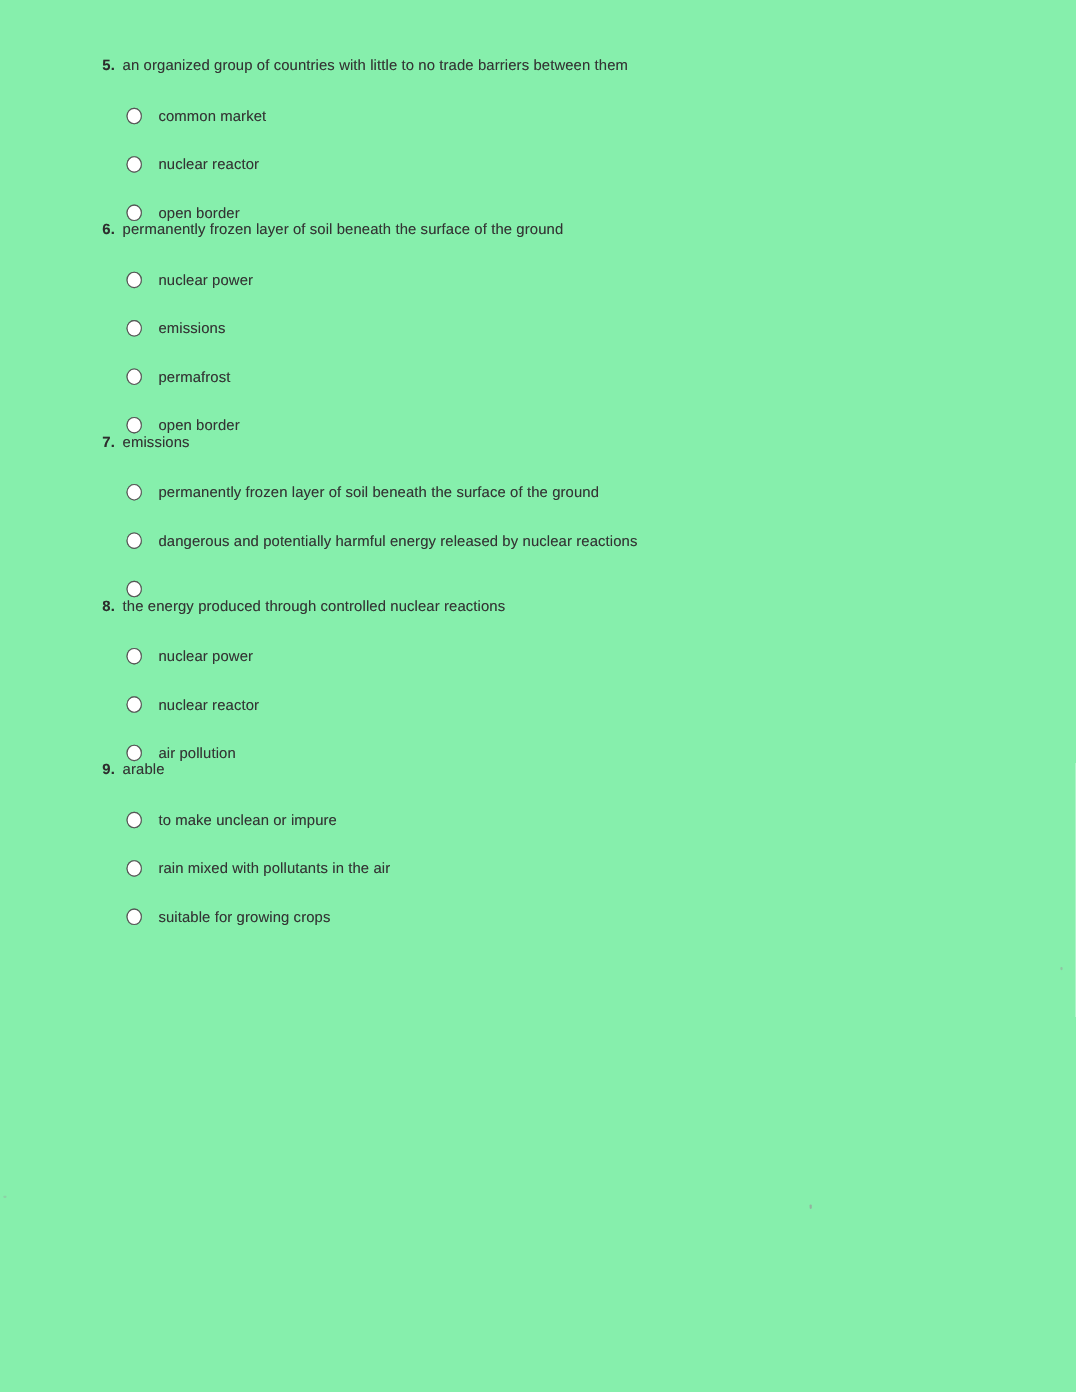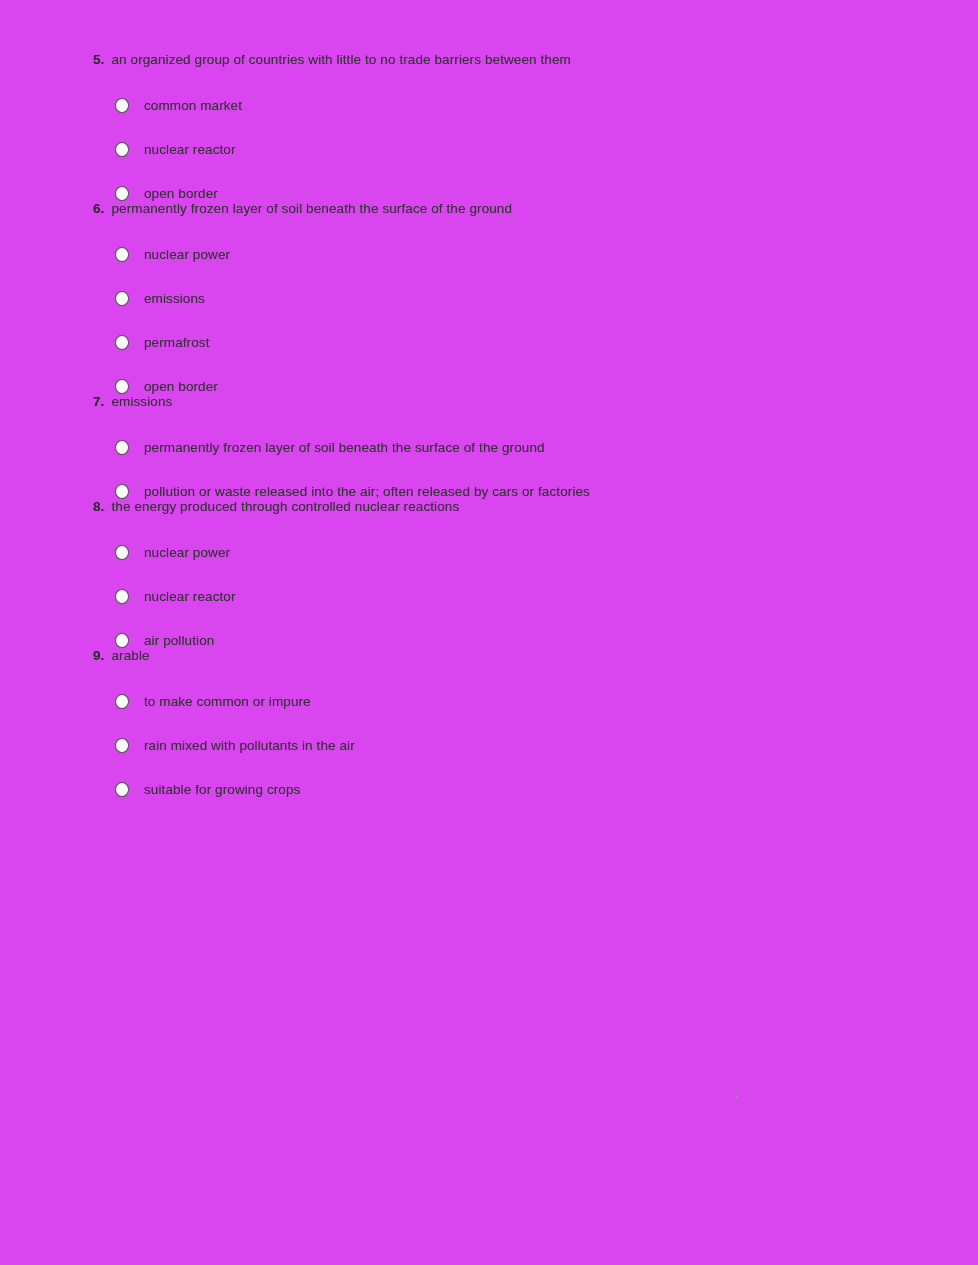--- a/index.html
+++ b/index.html
@@ -4,21 +4,21 @@
 <style>
   html, body {
     margin: 0;
     padding: 0;
     background: #ffffff;
   }
   .page {
     position: relative;
     width: 978px;
     height: 1265px;
-    background: #d946ef;
+    background: #86efac;
     font-family: "Liberation Sans", sans-serif;
     color: #333333;
     overflow: hidden;
   }
   .content {
     padding: 52px 40px 0 93px;
   }
   .question + .question {
   }
   .prompt {
@@ -124,21 +124,24 @@
       <div class="prompt">
         <span class="qnum">7.</span><span class="qtext">emissions</span>
       </div>
       <div class="options">
         <div class="option">
           <span class="radio"></span>
           <span class="option-label">permanently frozen layer of soil beneath the surface of the ground</span>
         </div>
         <div class="option">
           <span class="radio"></span>
-          <span class="option-label">pollution or waste released into the air; often released by cars or factories</span>
+          <span class="option-label">dangerous and potentially harmful energy released by nuclear reactions</span>
+        </div>
+        <div class="option">
+          <span class="radio"></span>
         </div>
       </div>
     </section>
 
     <section class="question">
       <div class="prompt">
         <span class="qnum">8.</span><span class="qtext">the energy produced through controlled nuclear reactions</span>
       </div>
       <div class="options">
         <div class="option">
@@ -156,21 +159,21 @@
       </div>
     </section>
 
     <section class="question">
       <div class="prompt">
         <span class="qnum">9.</span><span class="qtext">arable</span>
       </div>
       <div class="options">
         <div class="option">
           <span class="radio"></span>
-          <span class="option-label">to make common or impure</span>
+          <span class="option-label">to make unclean or impure</span>
         </div>
         <div class="option">
           <span class="radio"></span>
           <span class="option-label">rain mixed with pollutants in the air</span>
         </div>
         <div class="option">
           <span class="radio"></span>
           <span class="option-label">suitable for growing crops</span>
         </div>
       </div>

